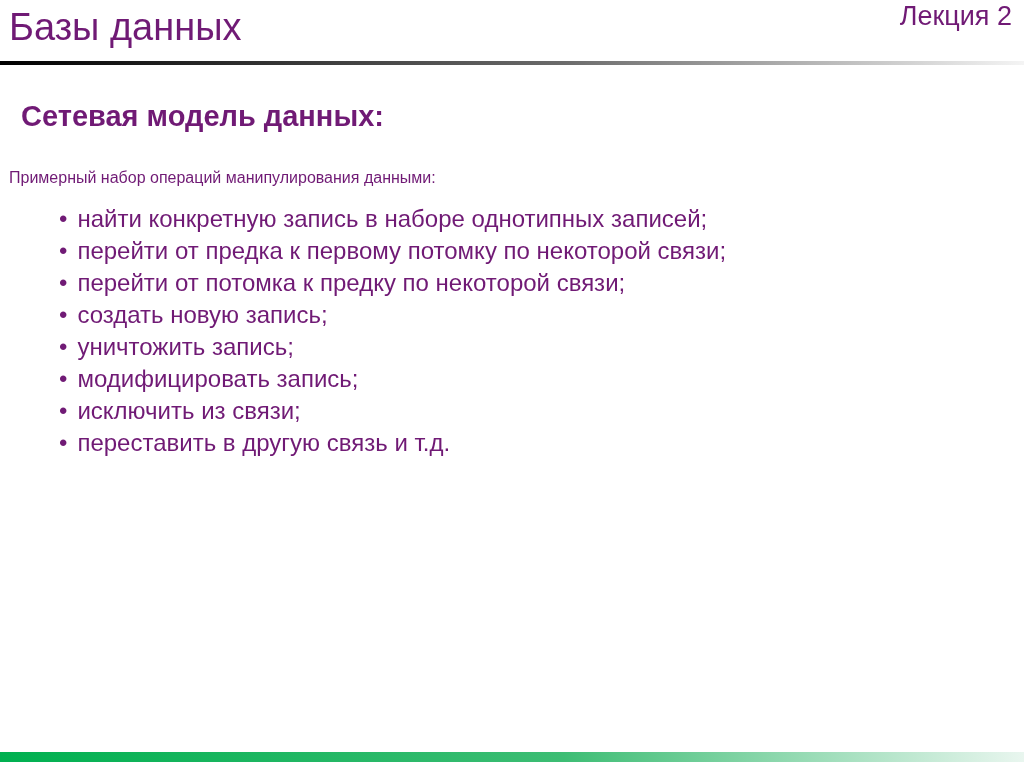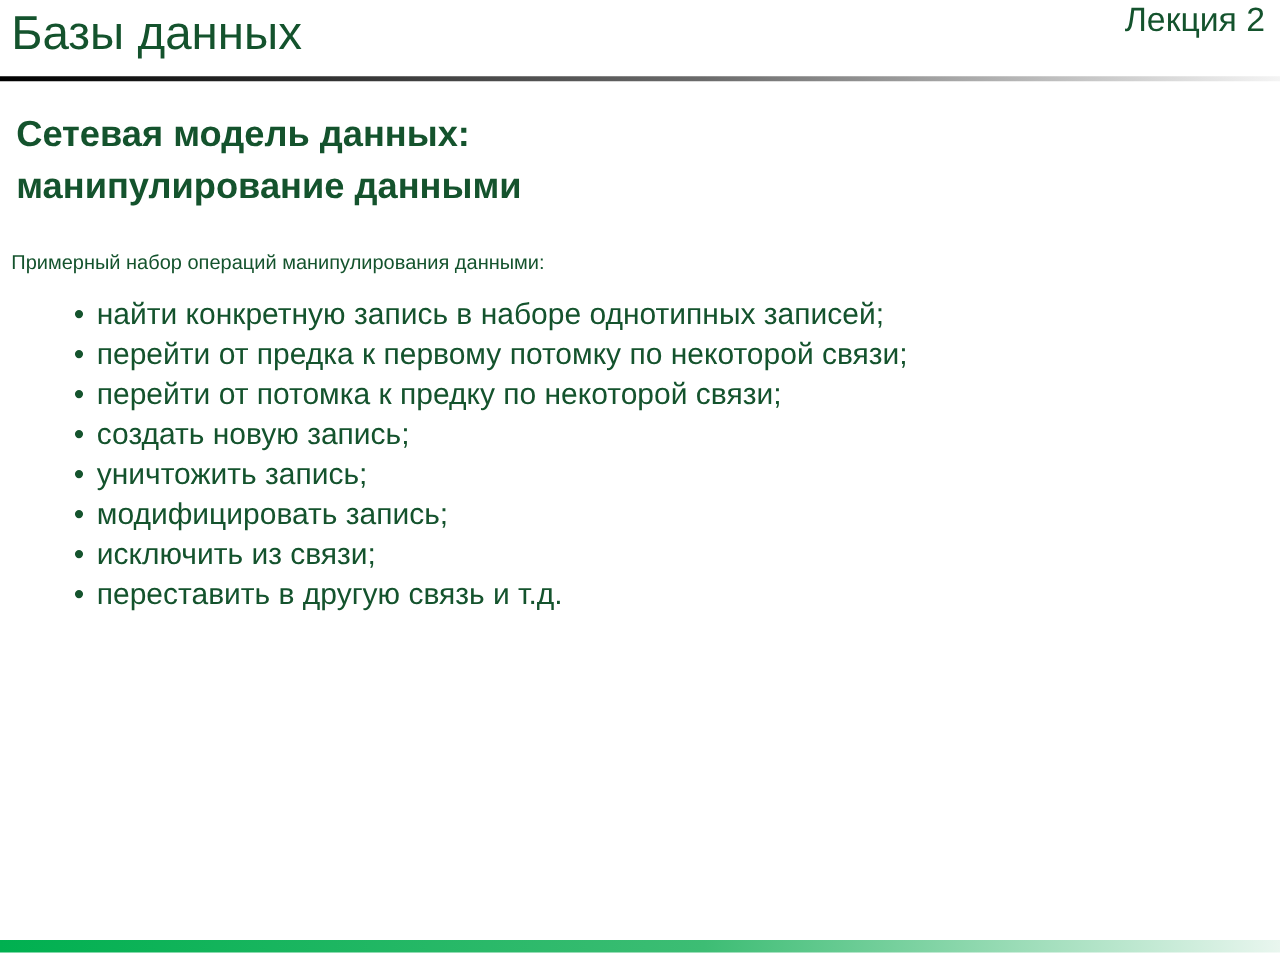--- a/index.html
+++ b/index.html
@@ -7,21 +7,21 @@
     padding: 0;
     background: #ffffff;
   }
   .slide {
     position: relative;
     width: 1024px;
     height: 768px;
     background: #ffffff;
     overflow: hidden;
     font-family: "Liberation Sans", sans-serif;
-    color: #14532d;
+    color: #701a75;
   }
   
   .header {
     position: absolute;
     top: 0;
     left: 0;
     right: 0;
     height: 62px;
   }
   .header-title {
@@ -49,21 +49,21 @@
     height: 4px;
   }
   
   .content {
     position: absolute;
     top: 84px;
     left: 9px;
     right: 9px;
   }
   .section-title {
-    margin: 4px;
+    margin: 12px;
     font-size: 29px;
     font-weight: 700;
     line-height: 41px;
   }
   .section-title .title-line {
     display: block;
   }
   .intro-text {
     margin: 0;
     margin-top: 27px;
@@ -104,21 +104,20 @@
   <div class="header">
     <div class="header-title">Базы данных</div>
     <div class="lecture-label">Лекция 2</div>
   </div>
 
   <div class="header-rule" id="header-rule" style="background: linear-gradient(to right, rgb(0, 0, 0) 0%, rgb(107, 107, 107) 55%, rgb(244, 244, 244) 100%);"></div>
 
   <div class="content">
     <h2 class="section-title">
       <span class="title-line">Сетевая модель данных:</span>
-      <span class="title-line">манипулирование данными</span>
     </h2>
 
     <p class="intro-text">Примерный набор операций манипулирования данными:</p>
 
     <ul class="bullet-list" id="bullet-list">
         <li><span class="bullet-marker">•</span><span>найти конкретную запись в наборе однотипных записей;</span></li>
         <li><span class="bullet-marker">•</span><span>перейти от предка к первому потомку по некоторой связи;</span></li>
         <li><span class="bullet-marker">•</span><span>перейти от потомка к предку по некоторой связи;</span></li>
         <li><span class="bullet-marker">•</span><span>создать новую запись;</span></li>
         <li><span class="bullet-marker">•</span><span>уничтожить запись;</span></li>

